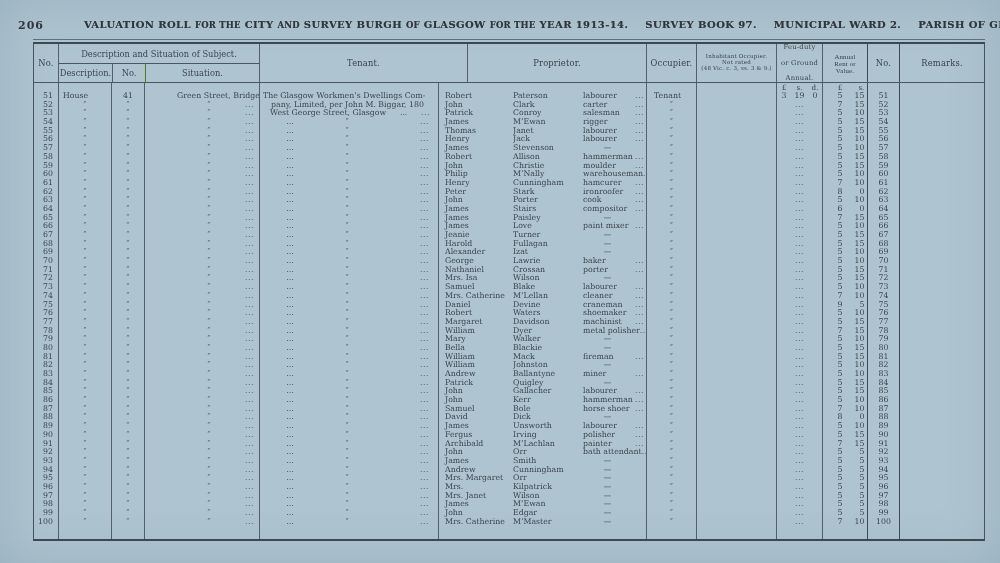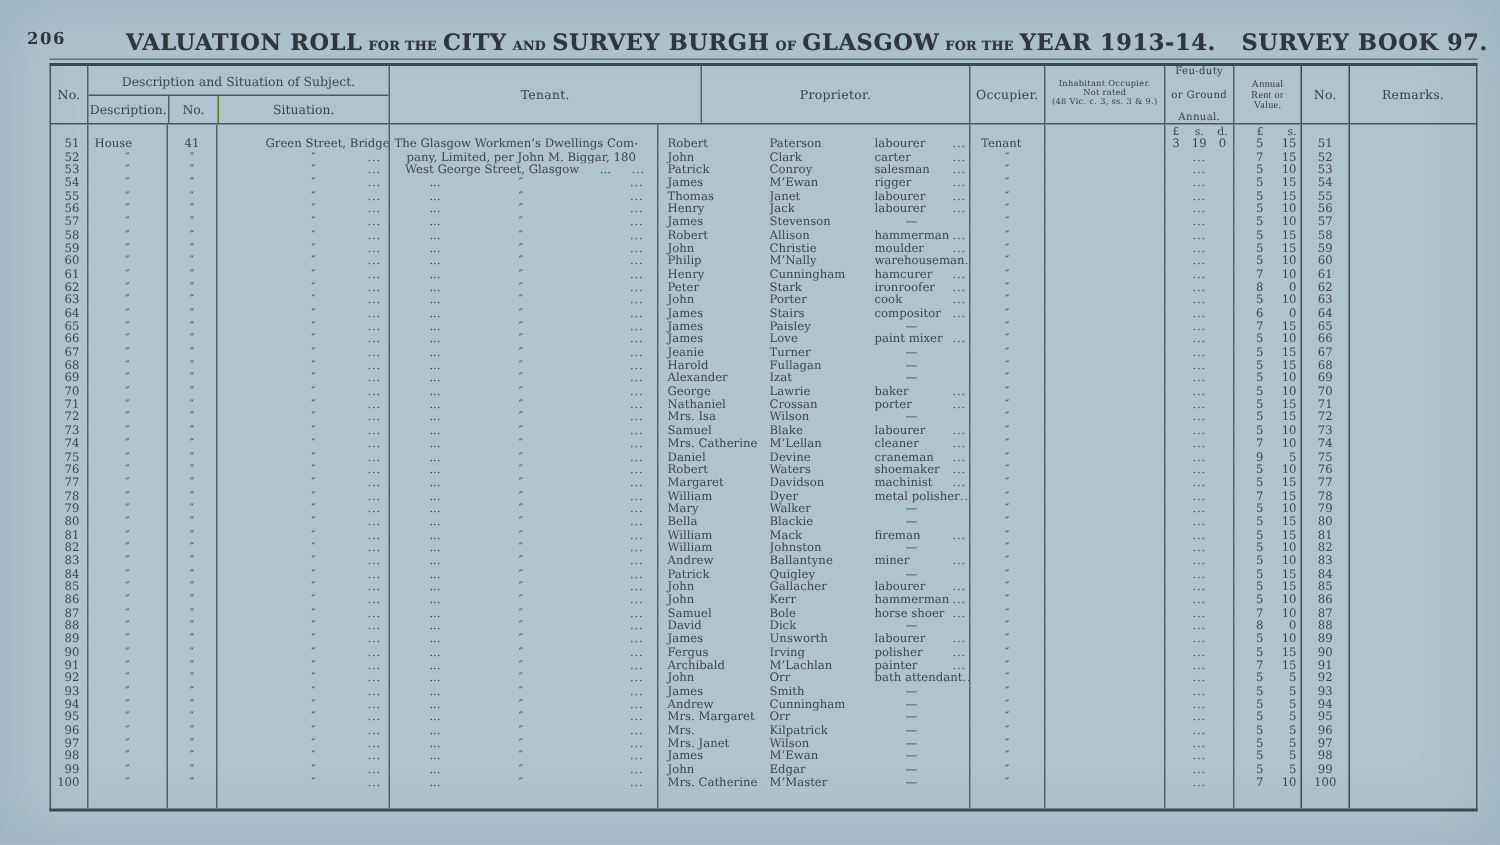--- a/index.html
+++ b/index.html
@@ -14,21 +14,21 @@
       linear-gradient(180deg, rgba(130,160,178,.55) 0px, rgba(170,197,210,.25) 9px, rgba(0,0,0,0) 20px),
       linear-gradient(0deg, rgba(140,168,184,.5) 0px, rgba(0,0,0,0) 18px),
       linear-gradient(90deg, rgba(140,168,184,.4) 0px, rgba(0,0,0,0) 12px),
       linear-gradient(270deg, rgba(140,168,184,.4) 0px, rgba(0,0,0,0) 12px),
       radial-gradient(ellipse at 50% 42%, #e6eff4 0%, #dcU 0%, #dde9f0 48%, #d2e2ea 75%, #c2d5df 100%);
     box-shadow: inset 0 0 50px rgba(90,120,140,.25);
   }
   .topbar{position:absolute;top:19px;left:0;right:0;display:flex;align-items:flex-start;color:#2f363d;}
   .pagenum{margin-left:18px;font-size:11px;font-weight:bold;letter-spacing:1px;}
   .ptitle{flex:1;margin-left:40px;margin-right:12px;display:flex;align-items:baseline;flex-wrap:nowrap;white-space:nowrap;}
-  .seg{font-size:15px;font-weight:bold;letter-spacing:.4px;margin-right:4px;text-shadow:0 0 .5px rgba(50,60,70,.55);}
+  .seg{font-size:10px;font-weight:bold;letter-spacing:.4px;margin-right:4px;text-shadow:0 0 .5px rgba(50,60,70,.55);}
   .seg.sm{font-size:8.5px;letter-spacing:.2px;}
   .seg.gap{margin-left:13px;}
 
   .vtable{
     position:absolute;left:33px;top:42px;width:952px;height:499px;
     border:1.2px solid #46535c;border-top:2.2px solid #3d4950;border-bottom:2px solid #3d4950;
     display:flex;flex-direction:column;color:#3d464e;box-sizing:border-box;
   }
   .vtable::before{content:"";position:absolute;left:-1px;right:-1px;top:-5px;border-top:1.4px solid rgba(70,85,96,.75);}
 

